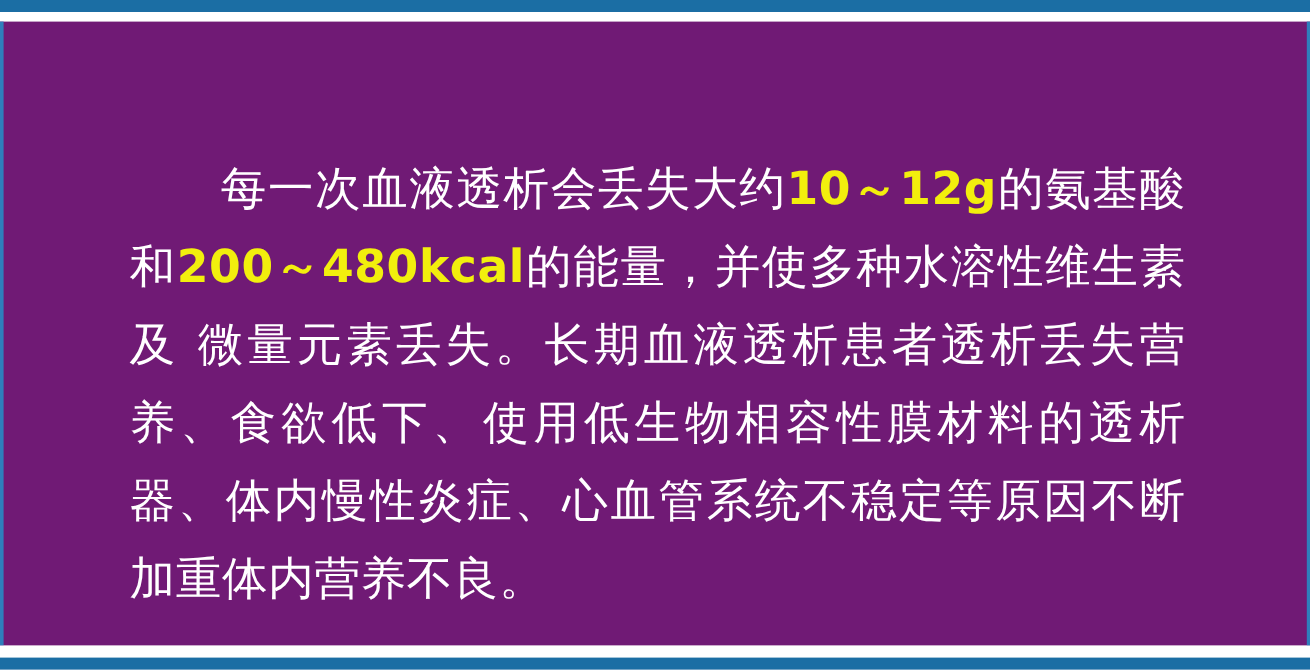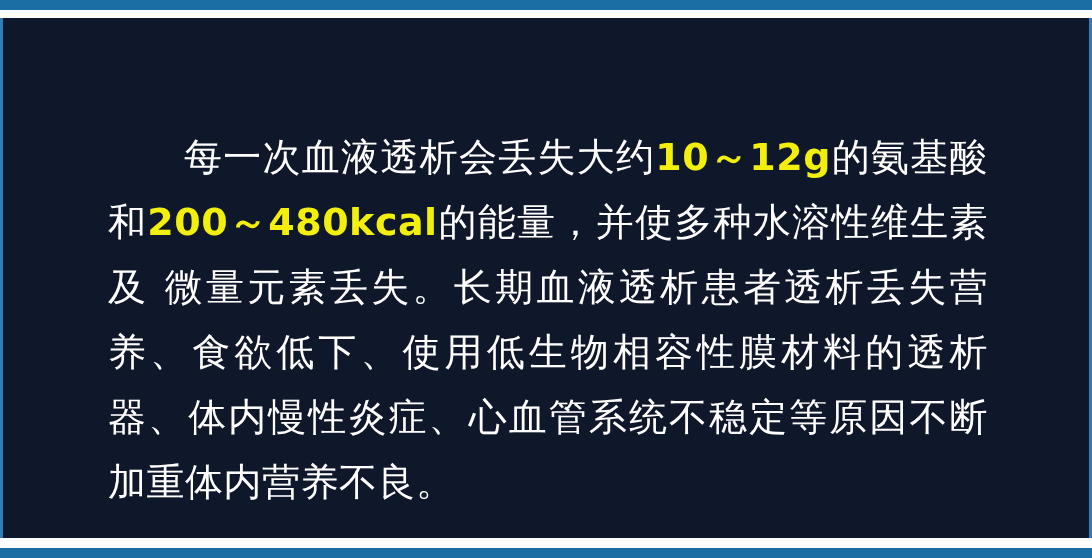--- a/index.html
+++ b/index.html
@@ -48,21 +48,21 @@
   .gap.top { top: 10px; height: 8px; }
   .gap.bottom { top: 538px; height: 10px; }
 
   
   #body-panel {
     position: absolute;
     left: 0;
     top: 18px;
     width: 1092px;
     height: 520px;
-    background: #0f172a;
+    background: #701a75;
     box-sizing: border-box;
     border-left: 3px solid #2f7ebc;
     border-right: 3px solid #2f7ebc;
   }
 
   #text-block {
     position: absolute;
     left: 105px;
     top: 107px;
     width: 880px;

